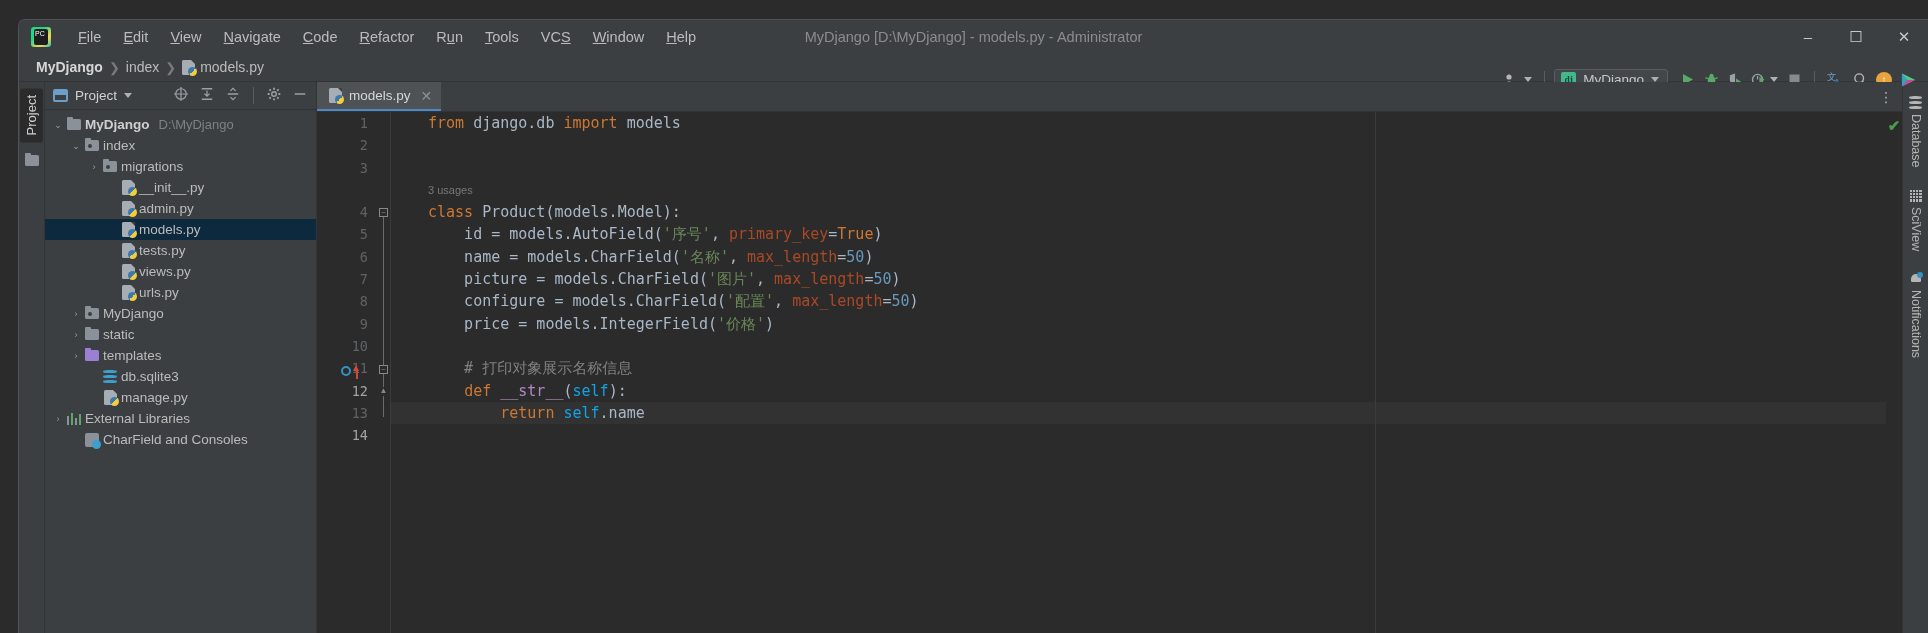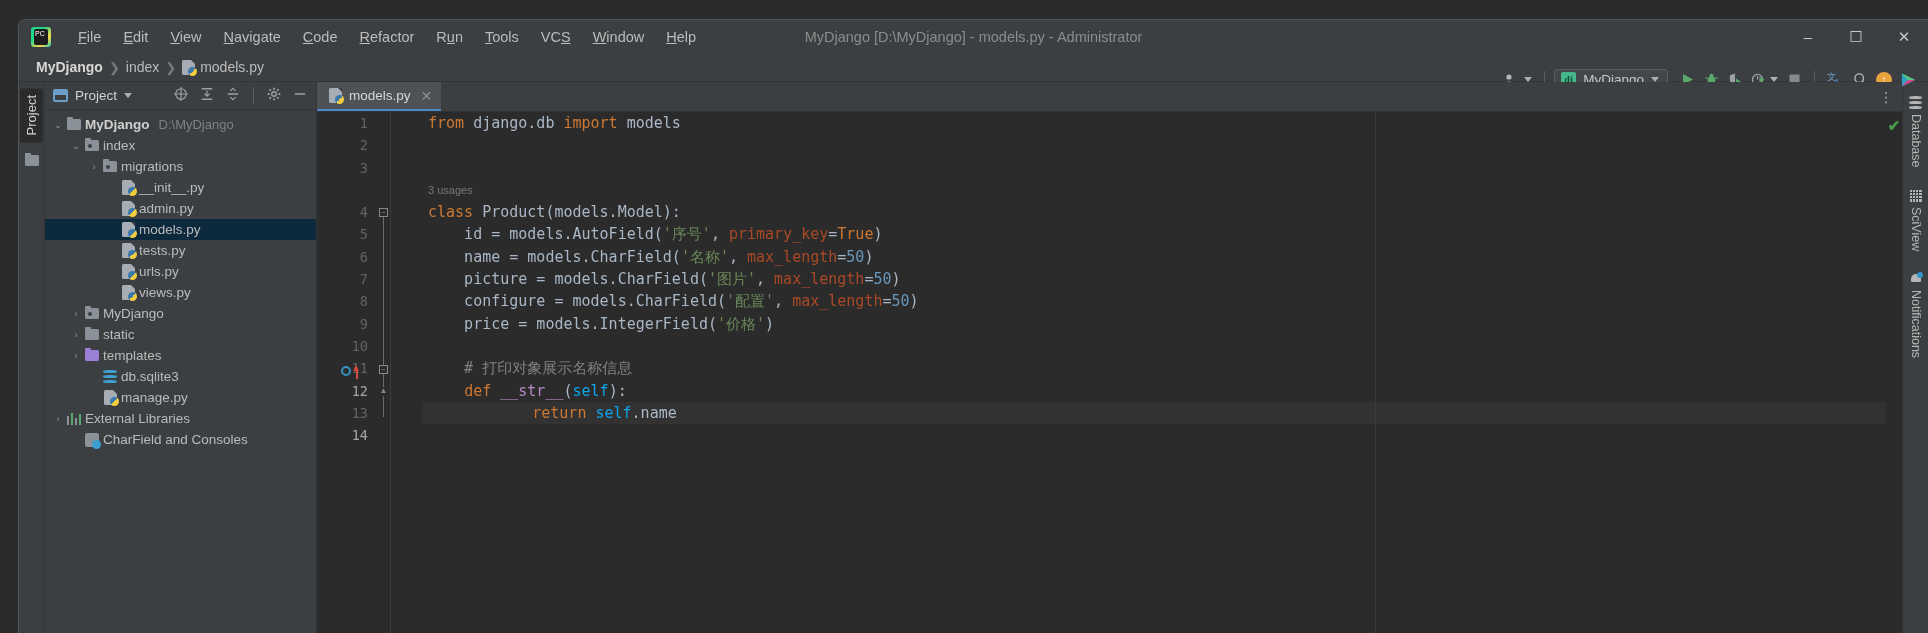--- a/index.html
+++ b/index.html
@@ -243,21 +243,21 @@
     font-family: "Liberation Sans", sans-serif;
   }
   .kw  { color: #cc7832; }
   .str { color: #6a8759; }
   .num { color: #6897bb; }
   .cmt { color: #808080; }
   .par { color: #a9b7c6; }
   .magic { color: #b389c5; }
   .selfk { color: #0ea5e9; }
   .kwarg { color: #aa4926; }
-  .curline { background: #323232; margin-left: 32px; }
+  .curline { background: #323232; }
   .vline {
     position: absolute; top: 0; bottom: 0; width: 1px;
     background: #3b3b3b;
   }
   .right-margin {
     position: absolute; top: 0; bottom: 0; left: 985px;
     width: 1px; background: #3b3b3b;
   }
   .fold-mark {
     position: absolute; left: 2px; width: 9px; height: 9px;
@@ -544,28 +544,28 @@
             <span class="tico">
                 <span class="ic-py"></span>
               </span>
             <span class="tlabel">tests.py</span>
           </div>
           <div class="trow" style="padding-left:60px">
             <span class="twist"></span>
             <span class="tico">
                 <span class="ic-py"></span>
               </span>
+            <span class="tlabel">views.py</span>
+          </div>
+          <div class="trow" style="padding-left:60px">
+            <span class="twist"></span>
+            <span class="tico">
+                <span class="ic-py"></span>
+              </span>
             <span class="tlabel">urls.py</span>
-          </div>
-          <div class="trow" style="padding-left:60px">
-            <span class="twist"></span>
-            <span class="tico">
-                <span class="ic-py"></span>
-              </span>
-            <span class="tlabel">views.py</span>
           </div>
 
           <div class="trow" style="padding-left:24px">
             <span class="twist">›</span>
             <span class="tico">
                 <span class="ic-folder module"></span>
               </span>
             <span class="tlabel">MyDjango</span>
           </div>
           <div class="trow" style="padding-left:24px">

